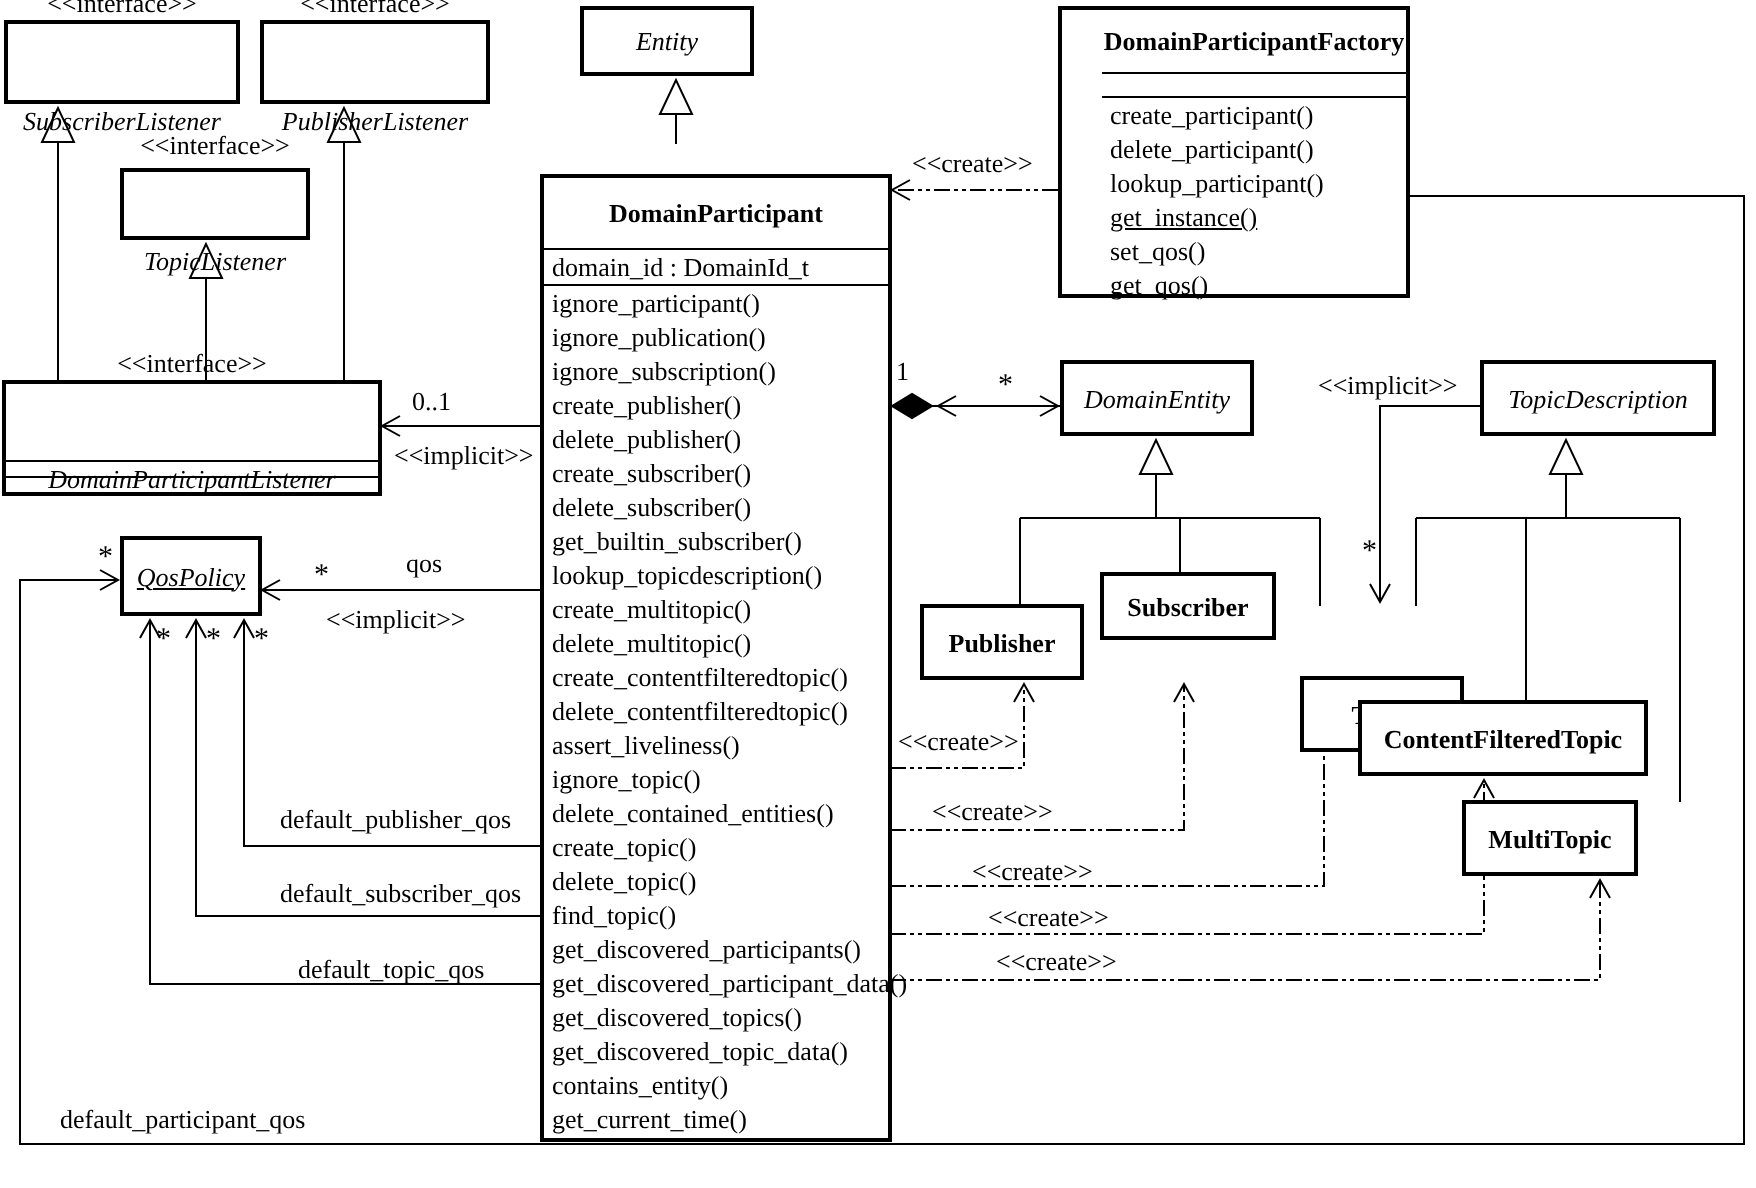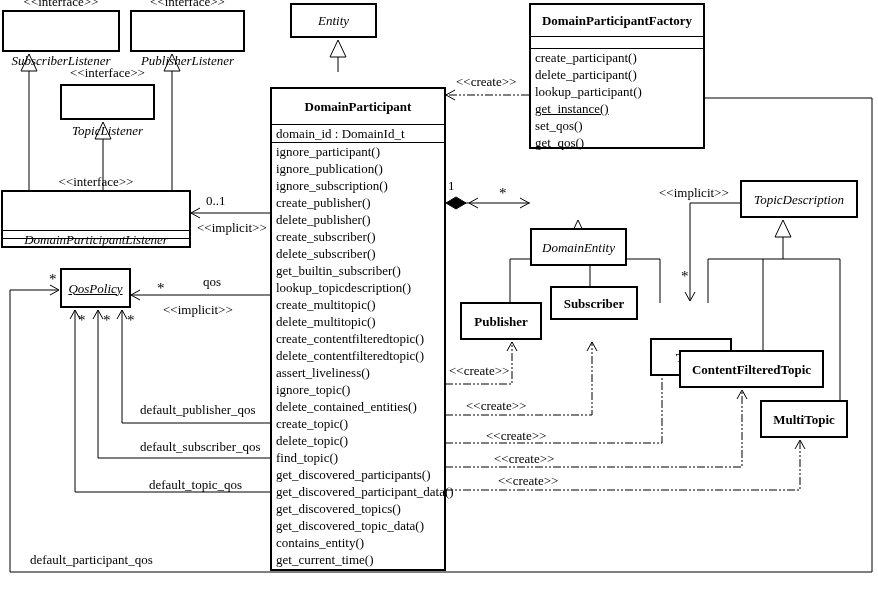--- a/index.html
+++ b/index.html
@@ -162,21 +162,21 @@
 
 <div class="box" style="left:1px;top:190px;width:190px;height:58px;">
   <div class="titlebox" style="height:38px;line-height:14px;">
     <div class="stereo">&lt;&lt;interface&gt;&gt;</div>
     <div class="cname it">DomainParticipantListener</div>
   </div>
   <div class="empty-compartment" style="height:8px;"></div>
   <div class="empty-compartment" style="height:8px;"></div>
 </div>
 
-<div class="box" style="left:529px;top:3px;width:176px;height:146px;">
+<div class="box" style="left:529px;top:3px;width:176px;height:146px;padding-left:20px;">
   <div class="title-compartment" style="height:31px;">DomainParticipantFactory</div>
   <div class="attr-compartment" style="height:13px;"></div>
   <div class="method-list">
     <div>create_participant()</div>
     <div>delete_participant()</div>
     <div>lookup_participant()</div>
     <div class="und">get_instance()</div>
     <div>set_qos()</div>
     <div>get_qos()</div>
   </div>
@@ -215,21 +215,21 @@
     <div>get_current_time()</div>
   </div>
 </div>
 
 <div class="box" style="left:60px;top:268px;width:71px;height:40px;">
   <div class="titlebox">
       <div class="cname it und">QosPolicy</div>
     </div>
 </div>
 
-<div class="box" style="left:530px;top:180px;width:97px;height:38px;margin-top:48px;">
+<div class="box" style="left:530px;top:180px;width:97px;height:38px;">
   <div class="titlebox">
       <div class="cname it">DomainEntity</div>
     </div>
 </div>
 
 <div class="box" style="left:740px;top:180px;width:118px;height:38px;">
   <div class="titlebox">
       <div class="cname it">TopicDescription</div>
     </div>
 </div>
@@ -251,21 +251,21 @@
       <div class="cname bold">Topic</div>
     </div>
 </div>
 
 <div class="box" style="left:679px;top:350px;width:145px;height:38px;">
   <div class="titlebox">
       <div class="cname bold">ContentFilteredTopic</div>
     </div>
 </div>
 
-<div class="box" style="left:760px;top:400px;width:88px;height:38px;">
+<div class="box" style="left:731px;top:400px;width:88px;height:38px;">
   <div class="titlebox">
       <div class="cname bold">MultiTopic</div>
     </div>
 </div>
 
 <div class="lbl" style="left:206px;top:194px;">0..1</div>
 <div class="lbl" style="left:197px;top:221px;">&lt;&lt;implicit&gt;&gt;</div>
 
 <div class="lbl star" style="left:157px;top:283px;">*</div>
 <div class="lbl" style="left:203px;top:275px;">qos</div>

